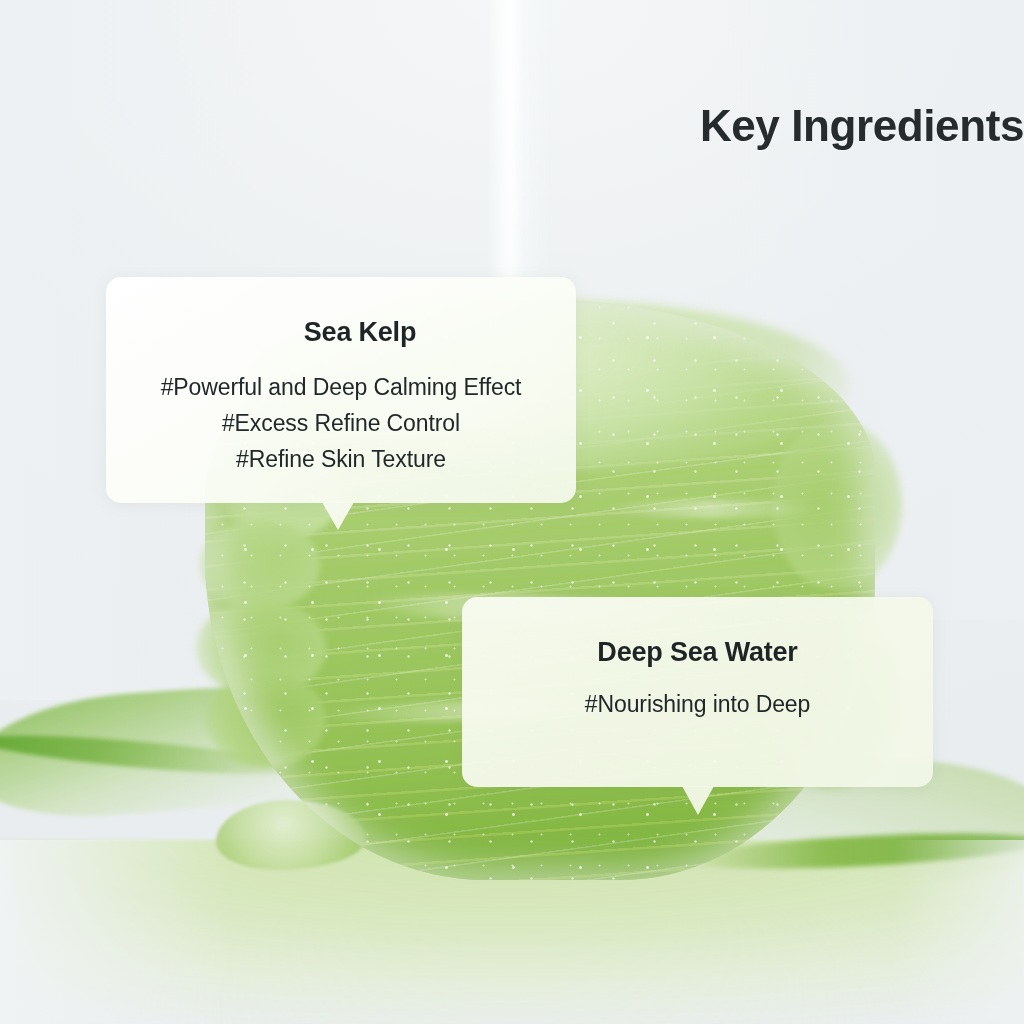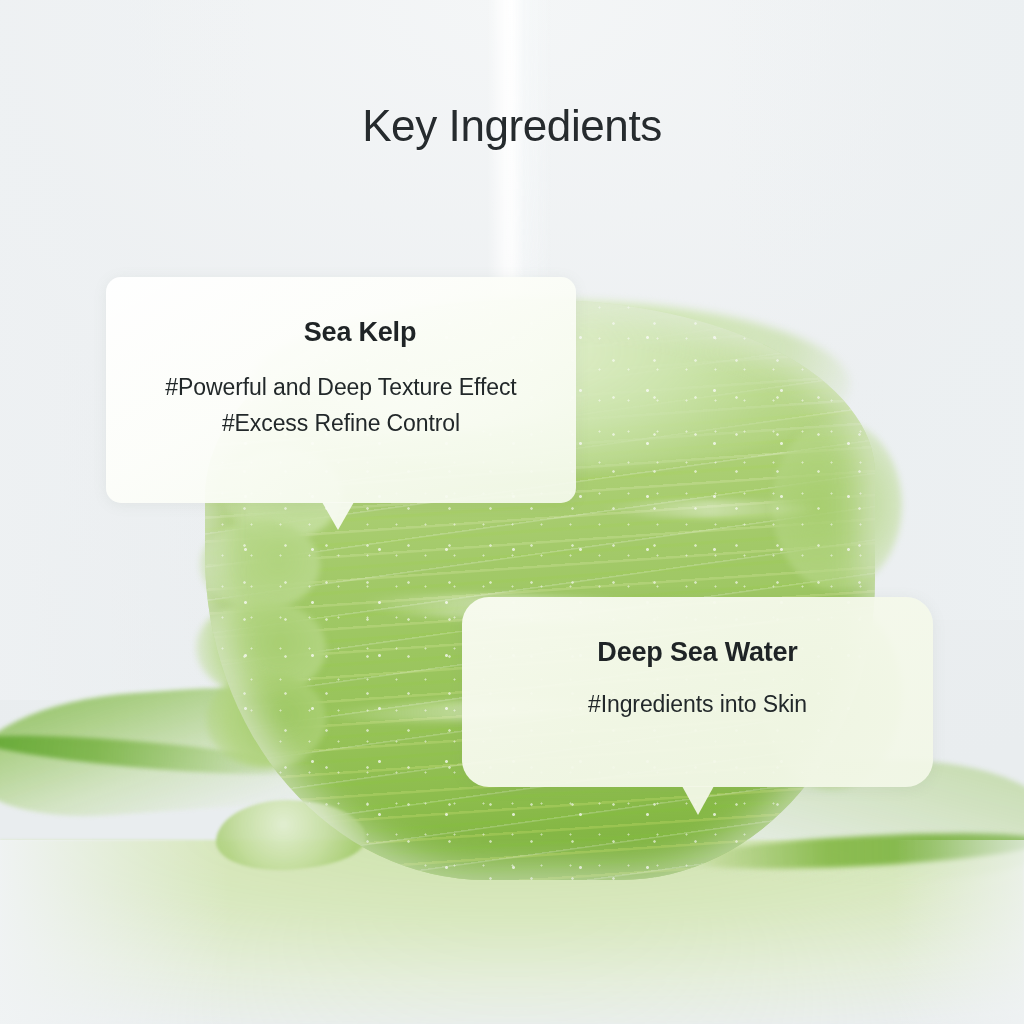--- a/index.html
+++ b/index.html
@@ -147,39 +147,39 @@
       radial-gradient(circle, rgba(255,255,255,.8) .9px, rgba(255,255,255,0) 1.6px),
       radial-gradient(circle, rgba(255,255,255,.7) .7px, rgba(255,255,255,0) 1.4px);
     background-size:67px 53px, 41px 37px, 29px 31px;
     background-position:7px 11px, 19px 5px, 3px 23px;
     opacity:.75;}
   .blob-edge-soft{position:absolute;left:205px;top:300px;width:670px;height:580px;
     border-radius:46% 50% 38% 42%/34% 30% 52% 56%;
     box-shadow:inset 0 0 34px 12px rgba(238,241,243,.55);}
 
   
-  .title{position:absolute;left:0;right:0;top:101px;text-align:center;
-    font-size:44px;font-weight:normal;letter-spacing:-0.4px;color:#262b2e;
+  .title{position:absolute;left:0;right:0;top:101px;text-align:right;
+    font-size:44px;font-weight:bold;letter-spacing:-0.4px;color:#262b2e;
     text-shadow:0 1px 2px rgba(255,255,255,.6);}
 
   
   .card{position:absolute;border-radius:15px;text-align:center;
     box-shadow:0 2px 14px rgba(120,140,120,.10);}
   .card-title{font-size:27px;font-weight:bold;color:#1f2426;letter-spacing:-0.2px;}
   .card-line{font-size:23px;font-weight:normal;color:#22282a;line-height:36px;letter-spacing:-0.1px;}
   .tail{position:absolute;width:0;height:0;border-left:16px solid transparent;border-right:16px solid transparent;}
 
   #card-sea-kelp{left:106px;top:277px;width:470px;height:226px;
     background:linear-gradient(150deg, rgba(255,255,255,.97) 0%, rgba(253,254,250,.95) 40%, rgba(249,252,243,.93) 72%, rgba(245,250,237,.92) 100%);}
   #card-sea-kelp .card-title{margin-top:40px;padding-left:38px;}
   #card-sea-kelp .lines{margin-top:21px;}
   #tail-sea-kelp{left:322px;top:502px;border-top:28px solid rgba(248,251,242,.94);}
 
   #card-deep-sea{left:462px;top:597px;width:471px;height:190px;
-    background:linear-gradient(150deg, rgba(248,251,240,.97) 0%, rgba(245,249,235,.95) 45%, rgba(242,247,231,.94) 100%);border-radius:27px;}
+    background:linear-gradient(150deg, rgba(248,251,240,.97) 0%, rgba(245,249,235,.95) 45%, rgba(242,247,231,.94) 100%);}
   #card-deep-sea .card-title{margin-top:40px;}
   #card-deep-sea .lines{margin-top:18px;}
   #tail-deep-sea{left:682px;top:786px;border-top:29px solid rgba(242,247,231,.95);}
 </style>
 </head>
 <body>
 
 <div id="stage">
 
   <div class="bg-base"></div>
@@ -215,27 +215,28 @@
     <div class="blob-edge-soft"></div>
     <div class="pool-left-fade"></div>
     <div class="pool-right-fade"></div>
   </div>
 
   <div class="title">Key Ingredients</div>
 
   <div class="card" id="card-sea-kelp">
     <div class="card-title">Sea Kelp</div>
     <div class="lines">
-      <div class="card-line">#Powerful and Deep Texture Effect</div>
+      <div class="card-line">#Powerful and Deep Calming Effect</div>
       <div class="card-line">#Excess Refine Control</div>
+      <div class="card-line">#Refine Skin Texture</div>
     </div>
   </div>
   <div class="tail" id="tail-sea-kelp"></div>
 
   <div class="card" id="card-deep-sea">
     <div class="card-title">Deep Sea Water</div>
     <div class="lines">
-      <div class="card-line">#Ingredients into Skin</div>
+      <div class="card-line">#Nourishing into Deep</div>
     </div>
   </div>
   <div class="tail" id="tail-deep-sea"></div>
 
 </div>
 
 </body></html>

